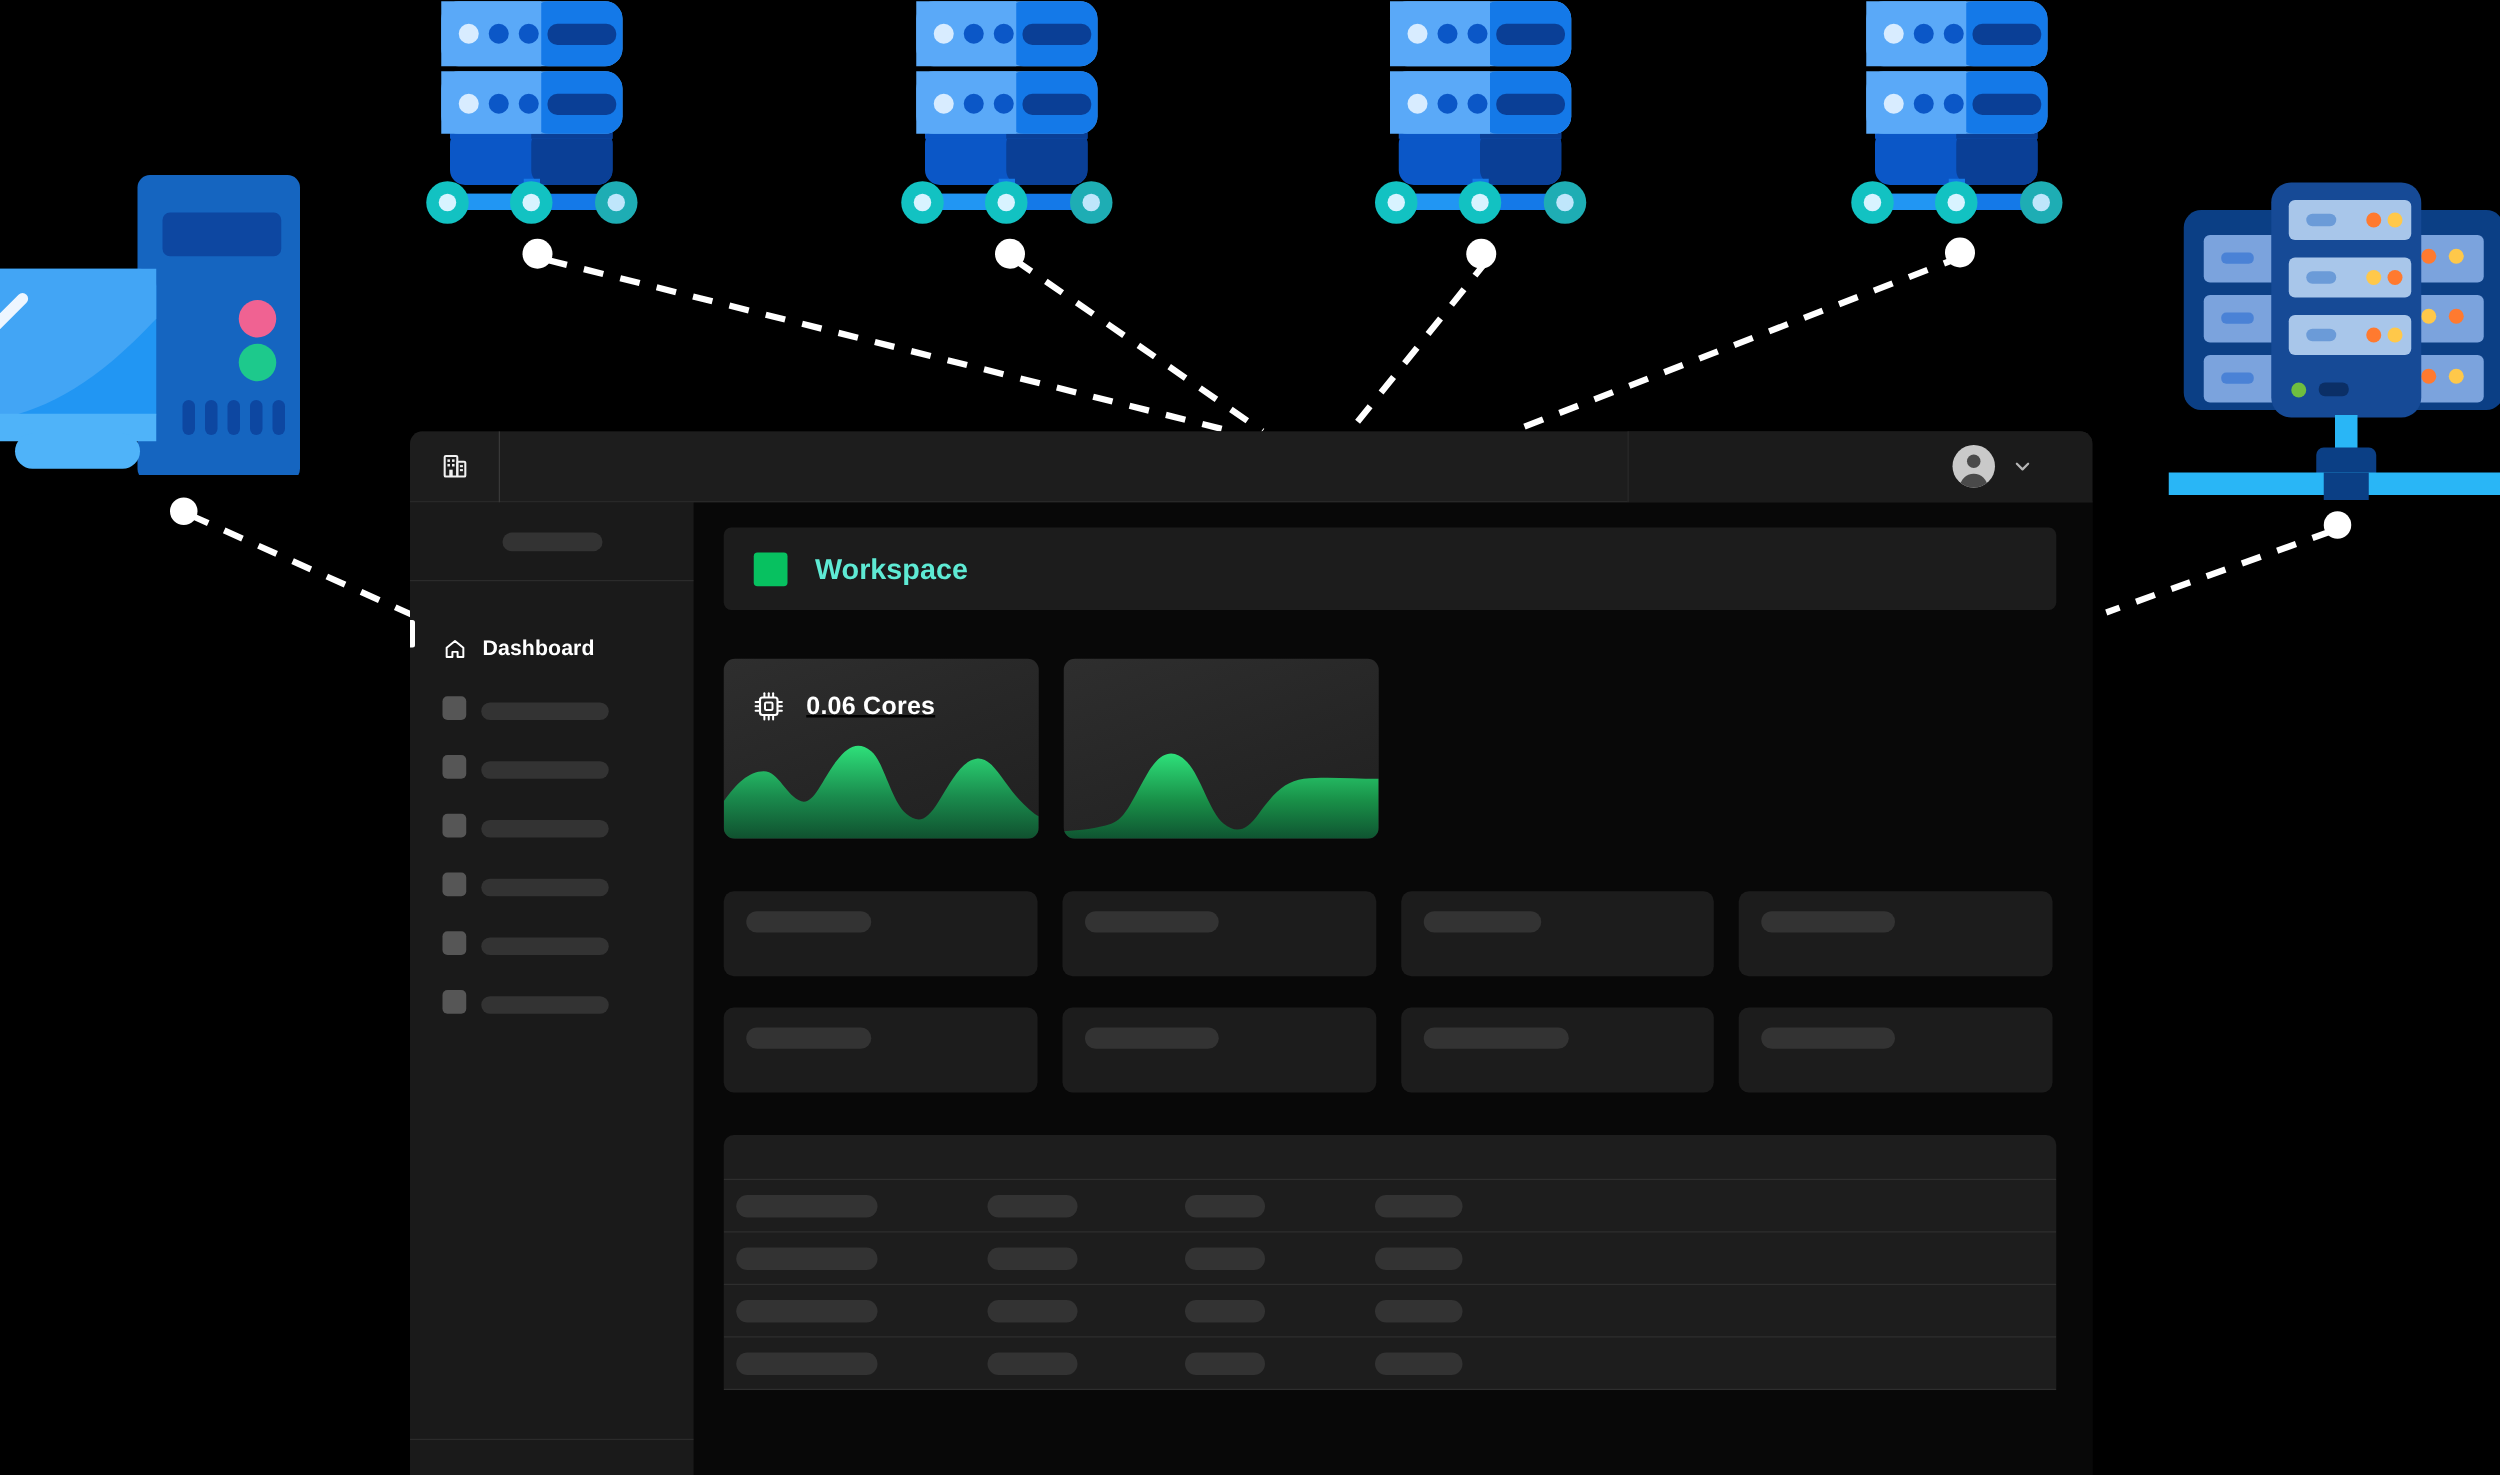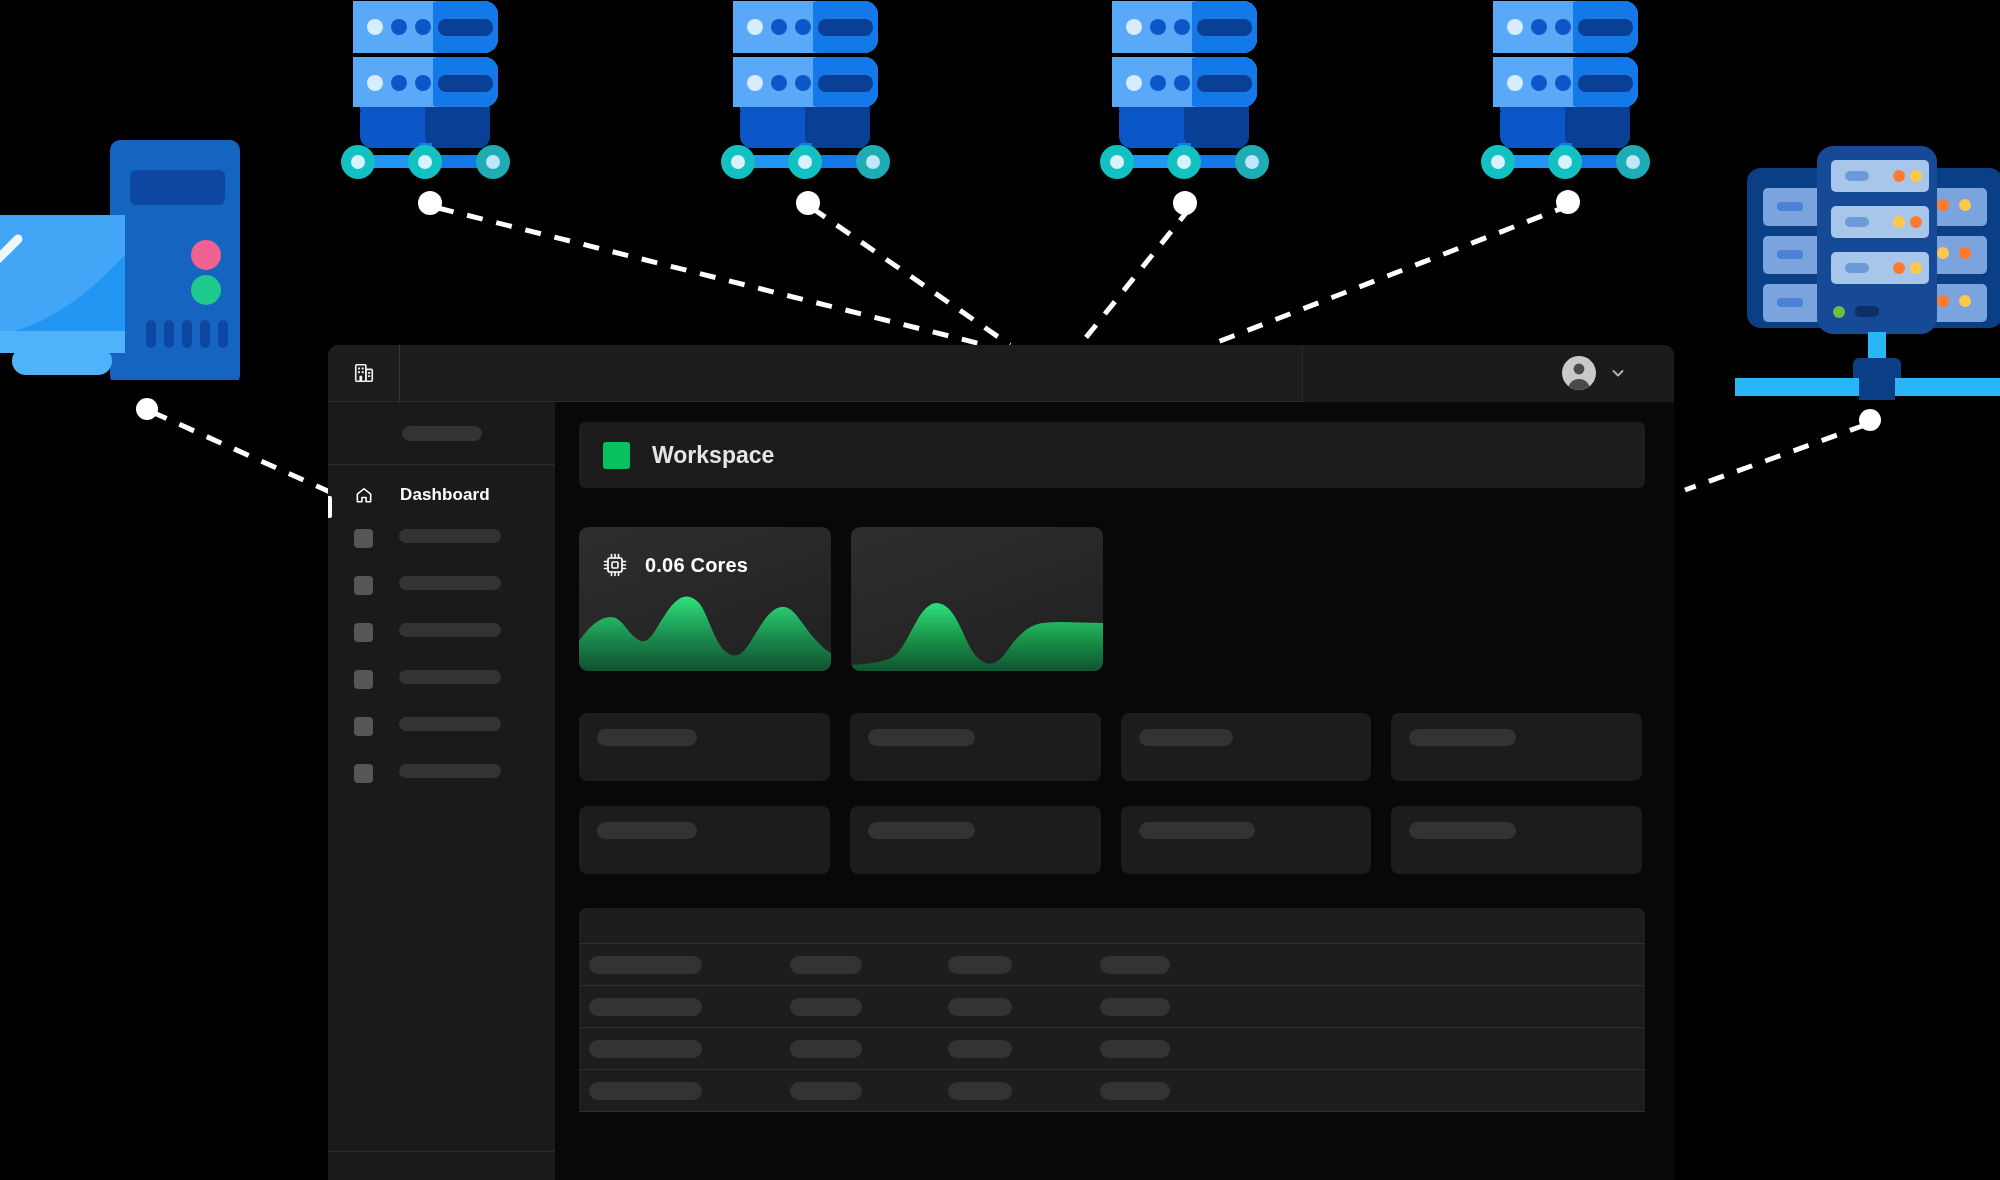--- a/index.html
+++ b/index.html
@@ -44,22 +44,22 @@
   .sidebar{
     position:absolute;left:0;top:57px;width:227px;height:778px;
     background:#1a1a1a;box-sizing:border-box;
   }
   .sb-head{height:62px;display:flex;align-items:center;justify-content:center;
            border-bottom:1px solid #2b2b2b;}
   .sk-pill{background:#333;border-radius:20px;}
   .sb-head .sk-pill{width:80px;height:15px;}
   .nav{padding-top:20px;}
   .nav-item{
-    position:relative;height:44px;display:flex;align-items:flex-start;
-    padding-left:26px;gap:26px;box-sizing:border-box;
+    position:relative;height:44px;display:flex;align-items:flex-end;
+    padding-left:26px;gap:12px;box-sizing:border-box;
   }
   .nav-item.active:before{
     content:"";position:absolute;left:-2px;top:11px;width:6px;height:22px;
     background:#fff;border-radius:2px;
   }
   .nav-ico{width:20px;height:20px;flex:none;display:flex;align-items:center;justify-content:center;}
   .nav-ico-sk{width:19px;height:19px;background:#565656;border-radius:4px;flex:none;}
   .nav-label{color:#fff;font-size:17px;font-weight:700;letter-spacing:.1px;}
   .nav-item .sk-pill{width:102px;height:14px;}
   .nav-skel{height:47px;}
@@ -68,24 +68,24 @@
   
   .content{
     position:absolute;left:227px;top:57px;width:1119px;height:778px;
     background:#080808;box-sizing:border-box;padding:20px 32px 0 24px;
   }
   .ws-header{
     width:1066px;height:66px;background:#1c1c1c;border-radius:6px;
     display:flex;align-items:center;padding-left:24px;gap:22px;box-sizing:border-box;
   }
   .ws-square{width:27px;height:27px;border-radius:3px;}
-  .ws-title{color:#e5e5e5;font-size:23px;font-weight:700;}
-
-  
-  .stats{display:flex;gap:20px;margin-top:39px;}
+  .ws-title{color:#5eead4;font-size:23px;font-weight:700;}
+
+  
+  .stats{display:flex;gap:20px;margin-top:39px;text-decoration:underline;}
   .stat-card{
     width:252px;height:144px;border-radius:9px;position:relative;overflow:hidden;
     background:linear-gradient(160deg,#2e2e2e 0%,#262626 55%,#202020 100%);
   }
   .stat-head{display:flex;align-items:center;gap:16px;padding:24px 0 0 22px;position:relative;z-index:2;}
   .stat-ico{width:28px;height:28px;flex:none;}
   .stat-val{color:#fff;font-size:20px;font-weight:700;letter-spacing:.2px;}
   .spark{position:absolute;left:0;bottom:0;width:252px;height:92px;}
 
   

